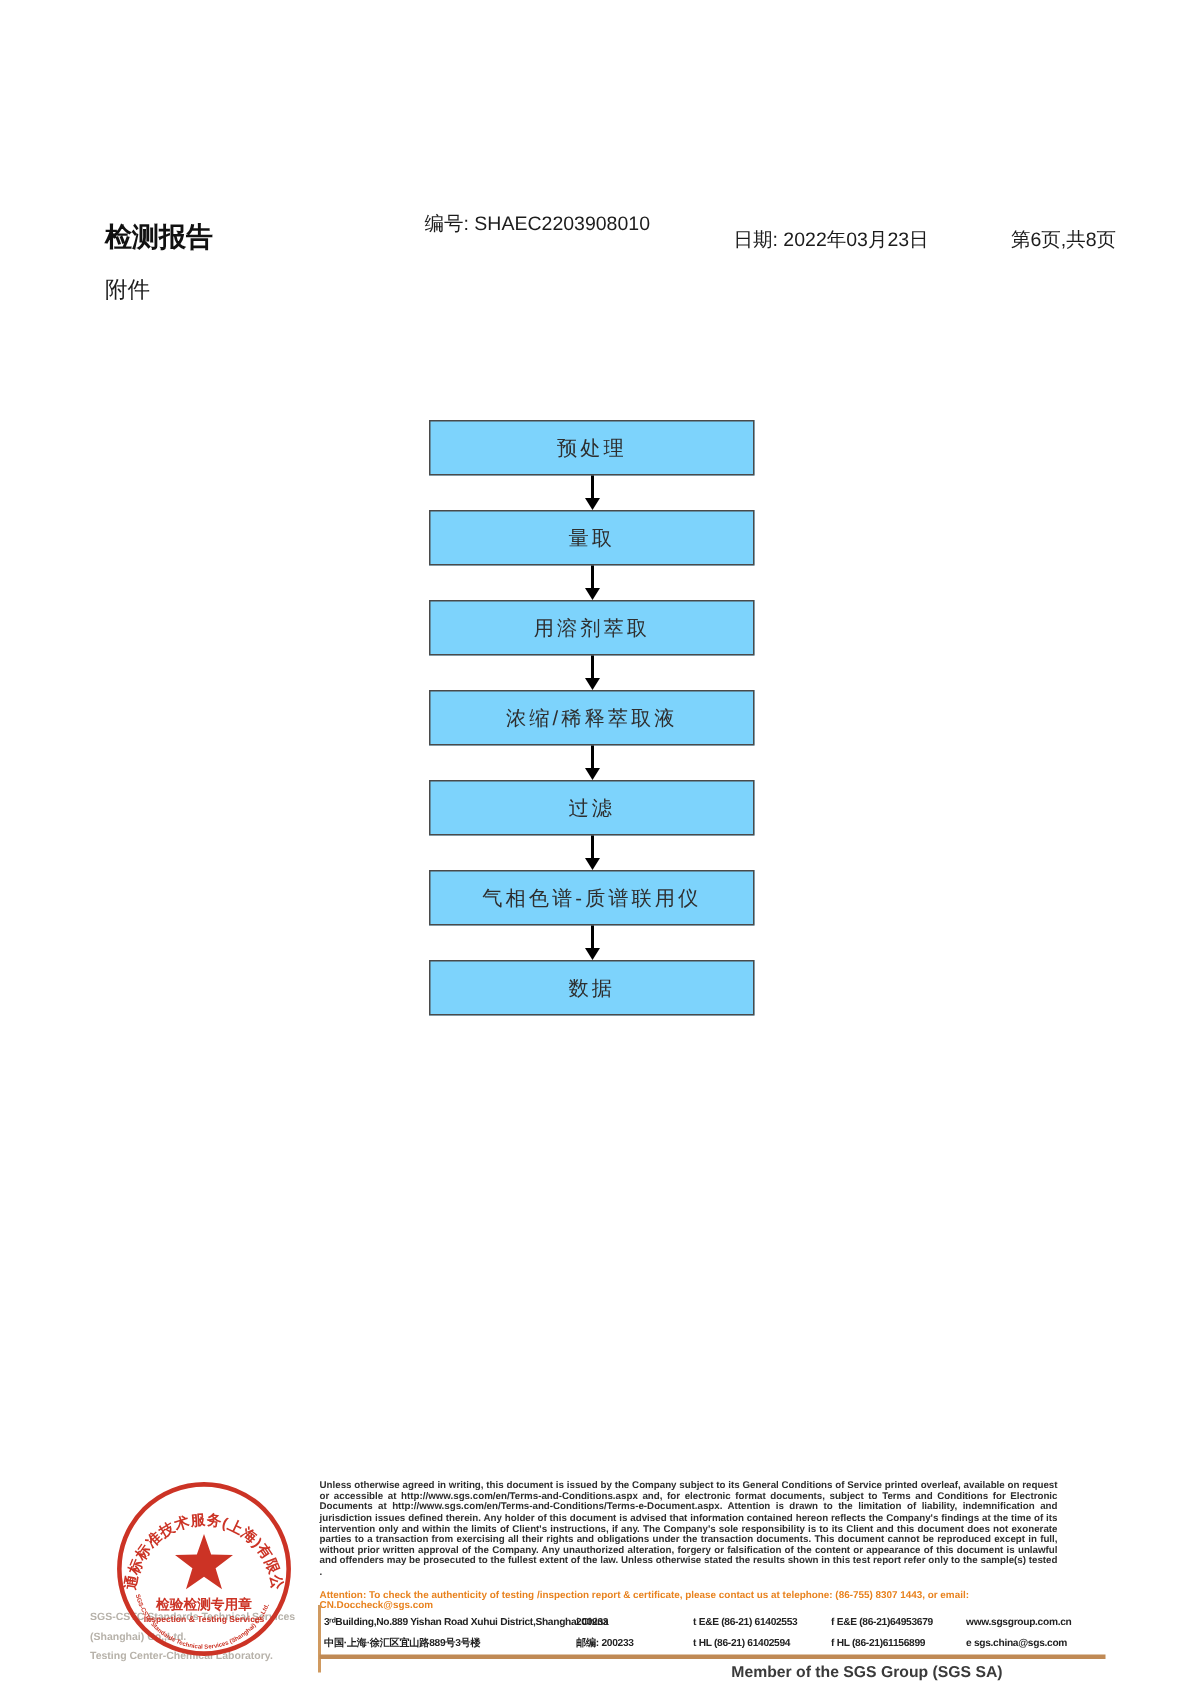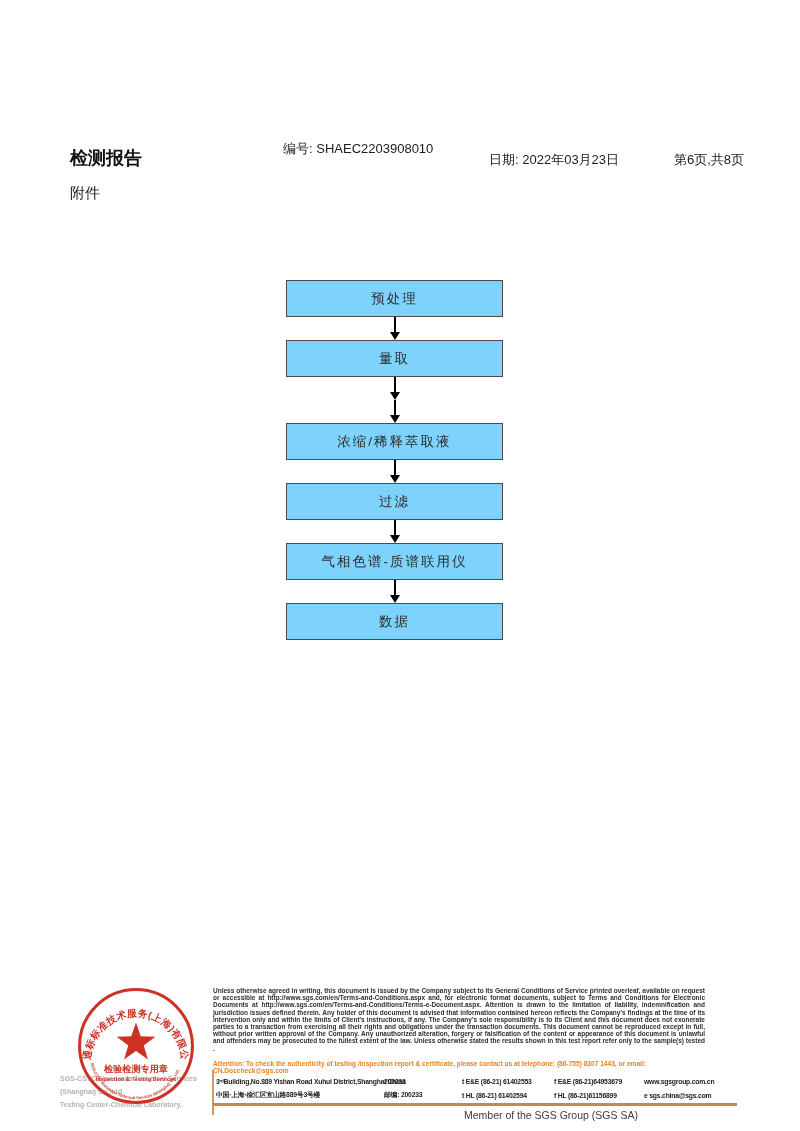--- a/index.html
+++ b/index.html
@@ -62,22 +62,22 @@
     font-size:6.8px; font-weight:bold; color:#222; letter-spacing:-0.2px;
   }
   .addr-row { display:flex; height:14px; align-items:center; white-space:nowrap; }
   .addr-c1 { width:168px; }
   .addr-c2 { width:78px;  }
   .addr-c3 { width:92px;  }
   .addr-c4 { width:90px;  }
   .addr-c5 { flex:1;      }
   .addr-vtick { position:absolute; left:212px; top:1070px; width:1.5px; height:45px; background:#d09a60; }
   .footer-line { position:absolute; left:213px; top:1103px; width:524px; height:2.5px; background:#c08a55; }
-  .member { position:absolute; left:464px; top:1109px; width:292px; text-align:left;
-            font-size:10.5px; font-weight:normal; color:#3a3a3a; }
+  .member { position:absolute; left:432px; top:1109px; width:292px; text-align:center;
+            font-size:10.5px; font-weight:bold; color:#3a3a3a; }
 </style>
 </head>
 <body>
 
 <div class="page">
 
 
   <div class="report-title">检测报告</div>
   <div class="report-no"><span>编号: </span><span>SHAEC2203908010</span></div>
   <div class="report-date"><span>日期: </span><span>2022年03月23日</span></div>
@@ -89,20 +89,21 @@
     <div class="flow-box">预处理</div>
     <div class="flow-arrow">
         <div class="arrow-shaft"></div>
         <div class="arrow-head"></div>
       </div>
     <div class="flow-box">量取</div>
     <div class="flow-arrow">
         <div class="arrow-shaft"></div>
         <div class="arrow-head"></div>
       </div>
+    <div class="flow-box">用溶剂萃取</div>
     <div class="flow-arrow">
         <div class="arrow-shaft"></div>
         <div class="arrow-head"></div>
       </div>
     <div class="flow-box">浓缩/稀释萃取液</div>
     <div class="flow-arrow">
         <div class="arrow-shaft"></div>
         <div class="arrow-head"></div>
       </div>
     <div class="flow-box">过滤</div>

